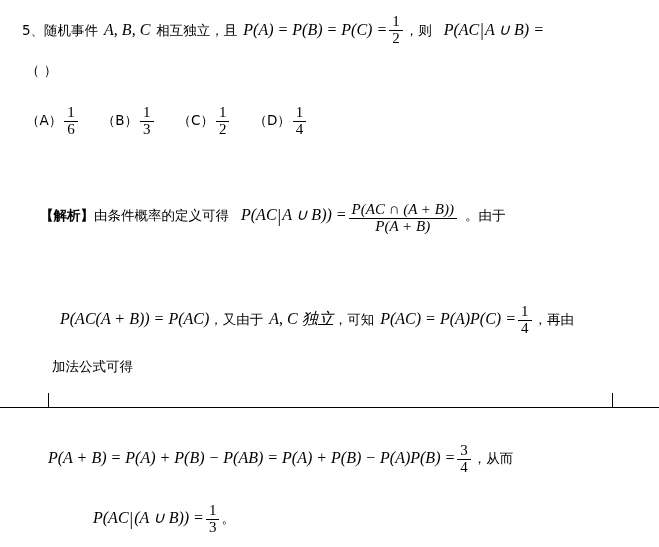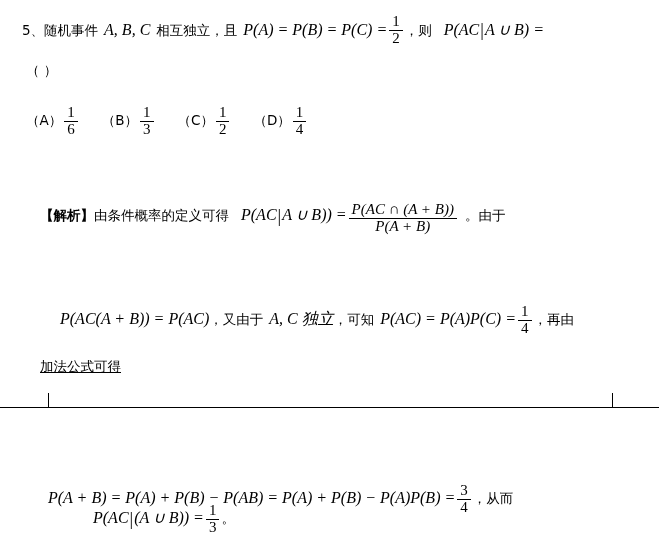--- a/index.html
+++ b/index.html
@@ -112,29 +112,29 @@
 
   <div class="line" style="left:40px; top:202px;">
     <span class="cn bold">【解析】</span><span class="cn">由条件概率的定义可得</span><span class="space-m"></span><span class="math">P(AC</span><span class="vbar">|</span><span class="math">A ∪ B)) =</span><span class="frac bigfrac" style="font-style:italic; vertical-align:-0.7em;"><span class="top">P(AC ∩ (A + B))</span><span class="bot">P(A + B)</span></span><span class="space-s"></span><span class="cn">。由于</span>
   </div>
 
 
   <div class="line" style="left:44px; top:304px;margin-left:16px;">
     <span class="math">P(AC(A + B)) = P(AC)</span><span class="cn">，又由于</span><span class="space-s"></span><span class="math">A, C 独立</span><span class="cn">，可知</span><span class="space-s"></span><span class="math">P(AC) = P(A)P(C) =</span><span class="frac bigfrac"><span class="top">1</span><span class="bot">4</span></span><span class="cn">，再由</span>
   </div>
 
-  <div class="line" style="left:40px; top:358px;text-decoration:underline;">
+  <div class="line" style="left:52px; top:358px;">
     <span class="cn">加法公式可得</span>
   </div>
 
   <div class="sep" style="top:407px;"></div>
   <div class="corner tl" style="left:48px; top:393px;"></div>
   <div class="corner tr" style="left:586px; top:393px;"></div>
 
-  <div class="line" style="left:48px; top:443px;margin-top:40px;">
+  <div class="line" style="left:48px; top:443px;">
     <span class="math">P(A + B) = P(A) + P(B) − P(AB) = P(A) + P(B) − P(A)P(B) =</span><span class="frac bigfrac"><span class="top">3</span><span class="bot">4</span></span><span class="cn">，从而</span>
   </div>
 
   <div class="line" style="left:48px; top:503px;margin-left:45px;">
     <span class="math">P(AC</span><span class="vbar">|</span><span class="math">(A ∪ B)) =</span><span class="frac bigfrac"><span class="top">1</span><span class="bot">3</span></span><span class="cn">。</span>
   </div>
 
 </div>
 
 </body></html>

